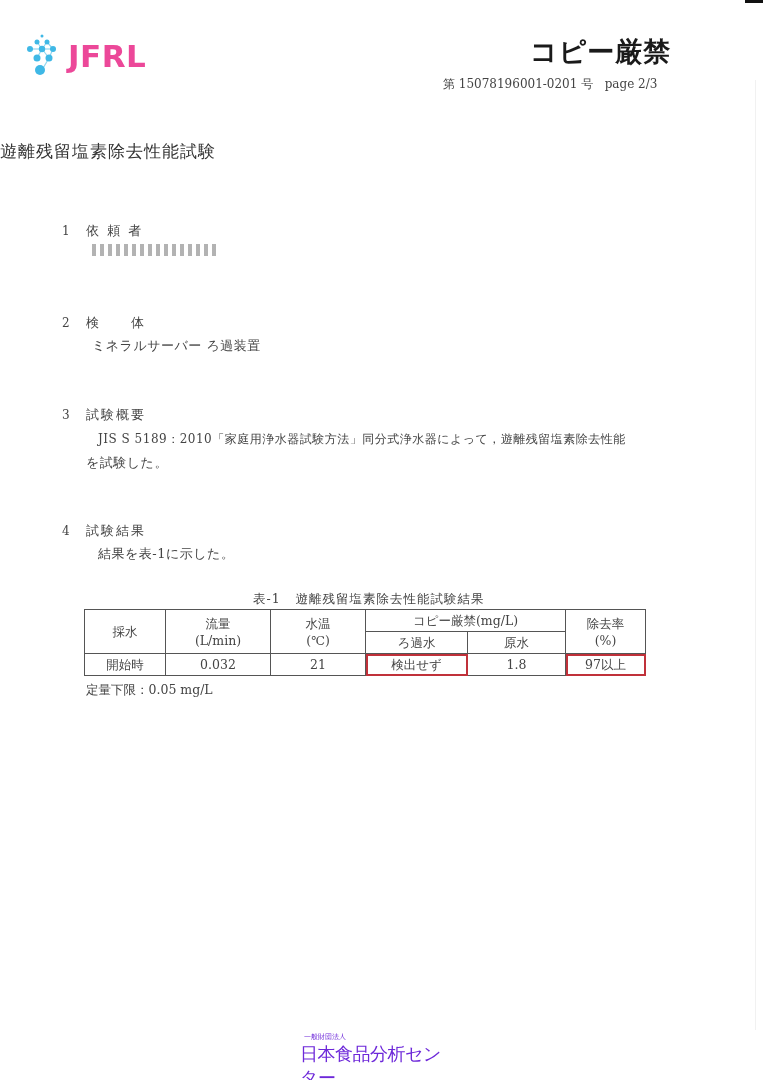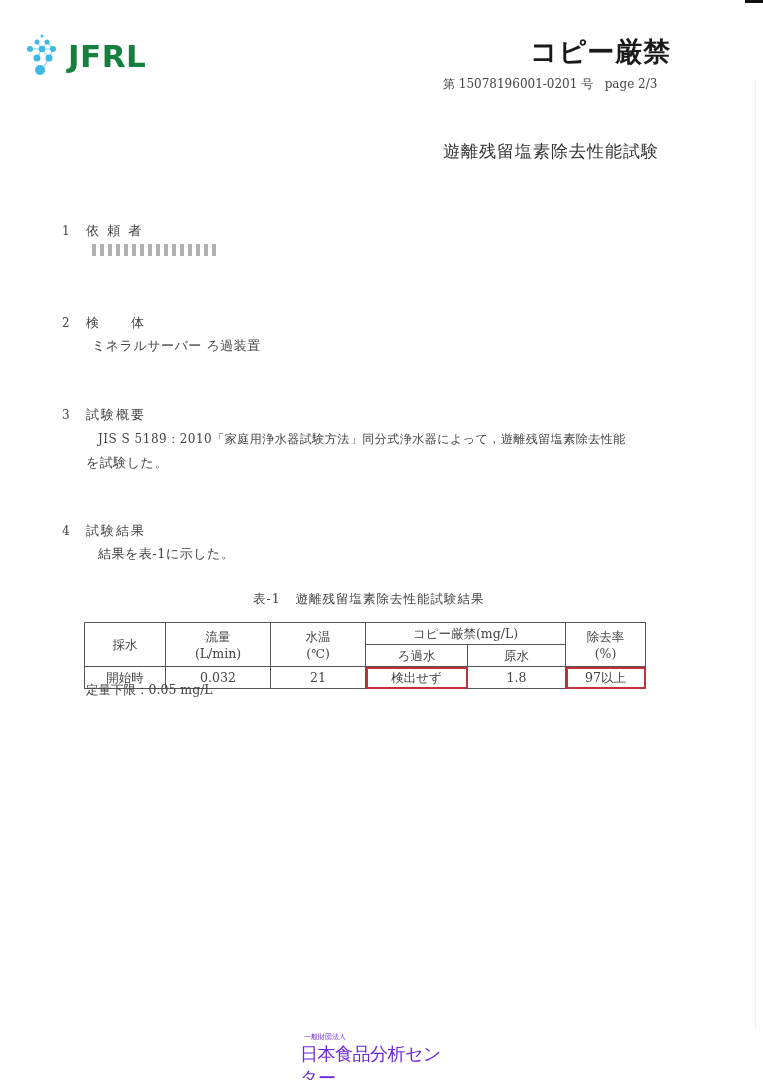--- a/index.html
+++ b/index.html
@@ -7,38 +7,38 @@
       width: 763px; height: 1080px; position: relative; overflow: hidden;
       background: #ffffff; color: #3a3a3a;
       font-family: "DejaVu Serif", "Liberation Serif", serif;
     }
     .abs { position: absolute; }
     .corner-mark { left: 745px; top: 0; width: 18px; height: 3px; background: #111; }
     .logo { left: 24px; top: 32px; width: 150px; height: 46px; }
     .logo-text {
       position: absolute; left: 44px; top: 6px;
       font-family: "DejaVu Sans", "Liberation Sans", sans-serif;
-      font-size: 31px; font-weight: bold; color: #15803d; letter-spacing: 0.5px;
+      font-size: 31px; font-weight: bold; color: #ec4899; letter-spacing: 0.5px;
     }
     .copy-forbidden {
       left: 530px; top: 34px;
       font-family: "DejaVu Sans", "Liberation Sans", sans-serif;
       font-size: 27px; font-weight: bold; color: #1a1a1a; letter-spacing: 1px;
     }
     .docno { left: 443px; top: 76px; font-size: 12px; color: #444; white-space: pre; }
-    .doc-title { left: 0; width: 659px; top: 140px; text-align: right; font-size: 17px; color: #333; letter-spacing: 1px; }
+    .doc-title { left: 0; width: 659px; top: 140px; text-align: left; font-size: 17px; color: #333; letter-spacing: 1px; }
     .sec-num { font-size: 12px; color: #444; }
     .sec-head { font-size: 13px; color: #444; letter-spacing: 2px; }
     .sec-body { font-size: 13px; color: #444; letter-spacing: 0.5px; text-align: center; }
     .redacted { left: 92px; top: 244px; width: 124px; height: 12px;
       background: repeating-linear-gradient(90deg, #666 0 4px, transparent 4px 8px); opacity: 0.5; }
     .table-caption { left: 253px; top: 591px; font-size: 12.5px; color: #444; letter-spacing: 1px; white-space: pre; }
     table.results {
       position: absolute; left: 84px; top: 609px; width: 561px;
-      border-collapse: collapse; font-size: 12.5px; color: #444; table-layout: fixed; margin-top: 13px;
+      border-collapse: collapse; font-size: 12.5px; color: #444; table-layout: fixed;
     }
     table.results td { border: 1px solid #555; text-align: center; padding: 0; height: 21px; line-height: 17px; }
     .hl { outline: 2px solid #c0313a; outline-offset: -2px; }
     .note { left: 86px; top: 682px; font-size: 12.5px; color: #444; white-space: pre; }
     .footer { left: 300px; top: 1032px; width: 150px; font-family: "DejaVu Sans", "Liberation Sans", sans-serif; color: #6d28d9; }
     .footer-small { font-size: 7px; margin-left: 4px; }
     .footer-main { font-size: 18px; letter-spacing: -0.5px; }
     .scan-edge { left: 755px; top: 80px; width: 1px; height: 950px; background: #f1f1f1; }
   </style>
 </head>

